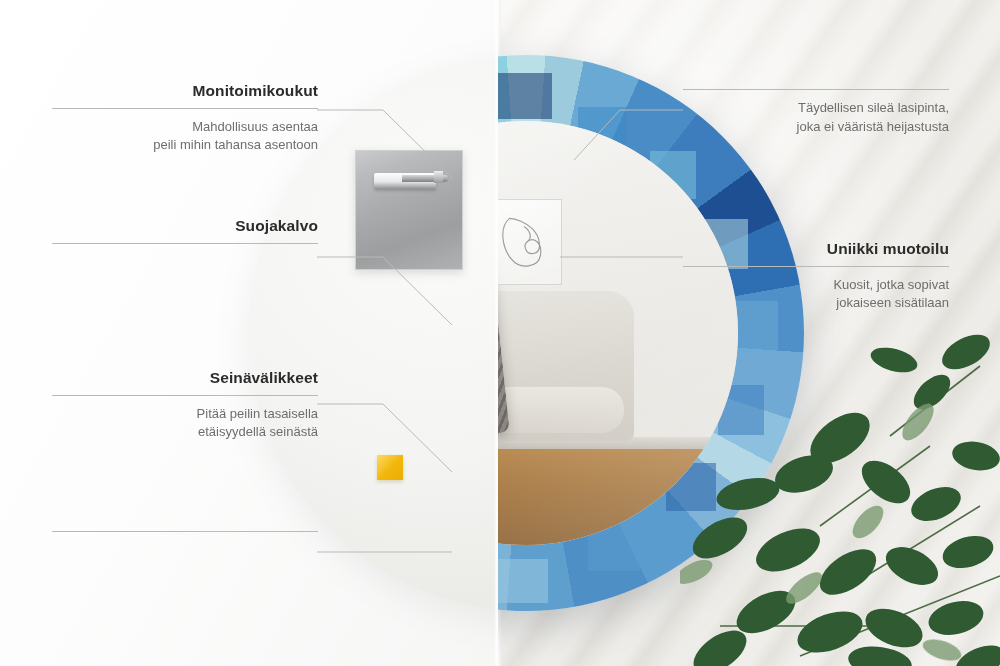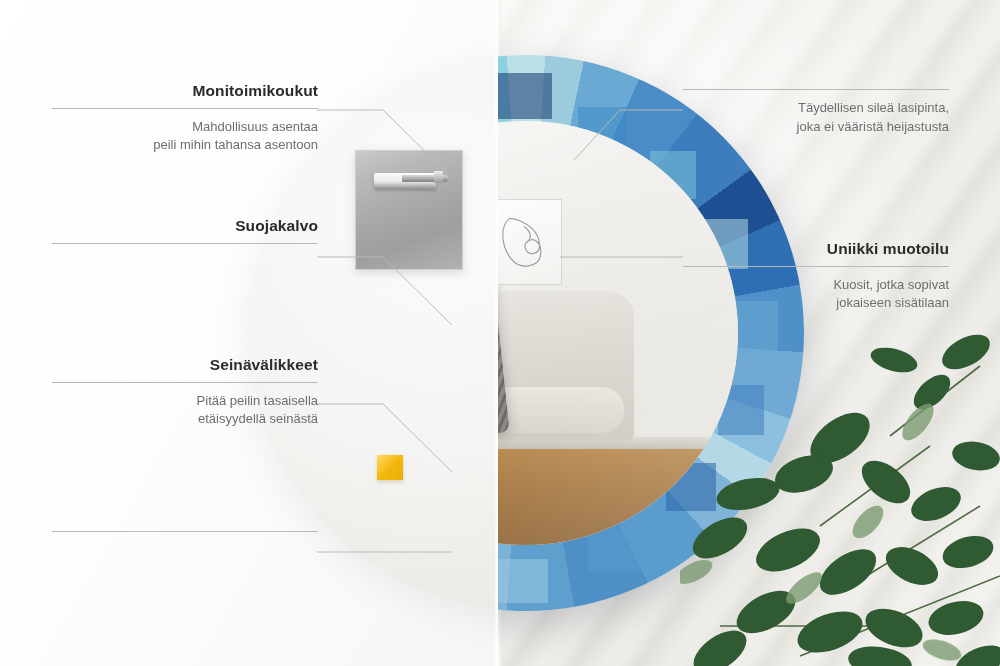--- a/index.html
+++ b/index.html
@@ -319,21 +319,21 @@
     <div class="rule"></div>
     <p>Mahdollisuus asentaa
 peili mihin tahansa asentoon</p>
   </div>
 
   <div class="callout left" style="left:52px; top:217px; width:266px;">
     <h3>Suojakalvo</h3>
     <div class="rule"></div>
   </div>
 
-  <div class="callout left" style="left:52px; top:356px; width:266px;">
+  <div class="callout left" style="left:52px; top:369px; width:266px;">
     <h3>Seinävälikkeet</h3>
     <div class="rule"></div>
     <p>Pitää peilin tasaisella
 etäisyydellä seinästä</p>
   </div>
 
   <div class="callout left" style="left:52px; top:524px; width:266px;">
     <div class="rule"></div>
   </div>
 

